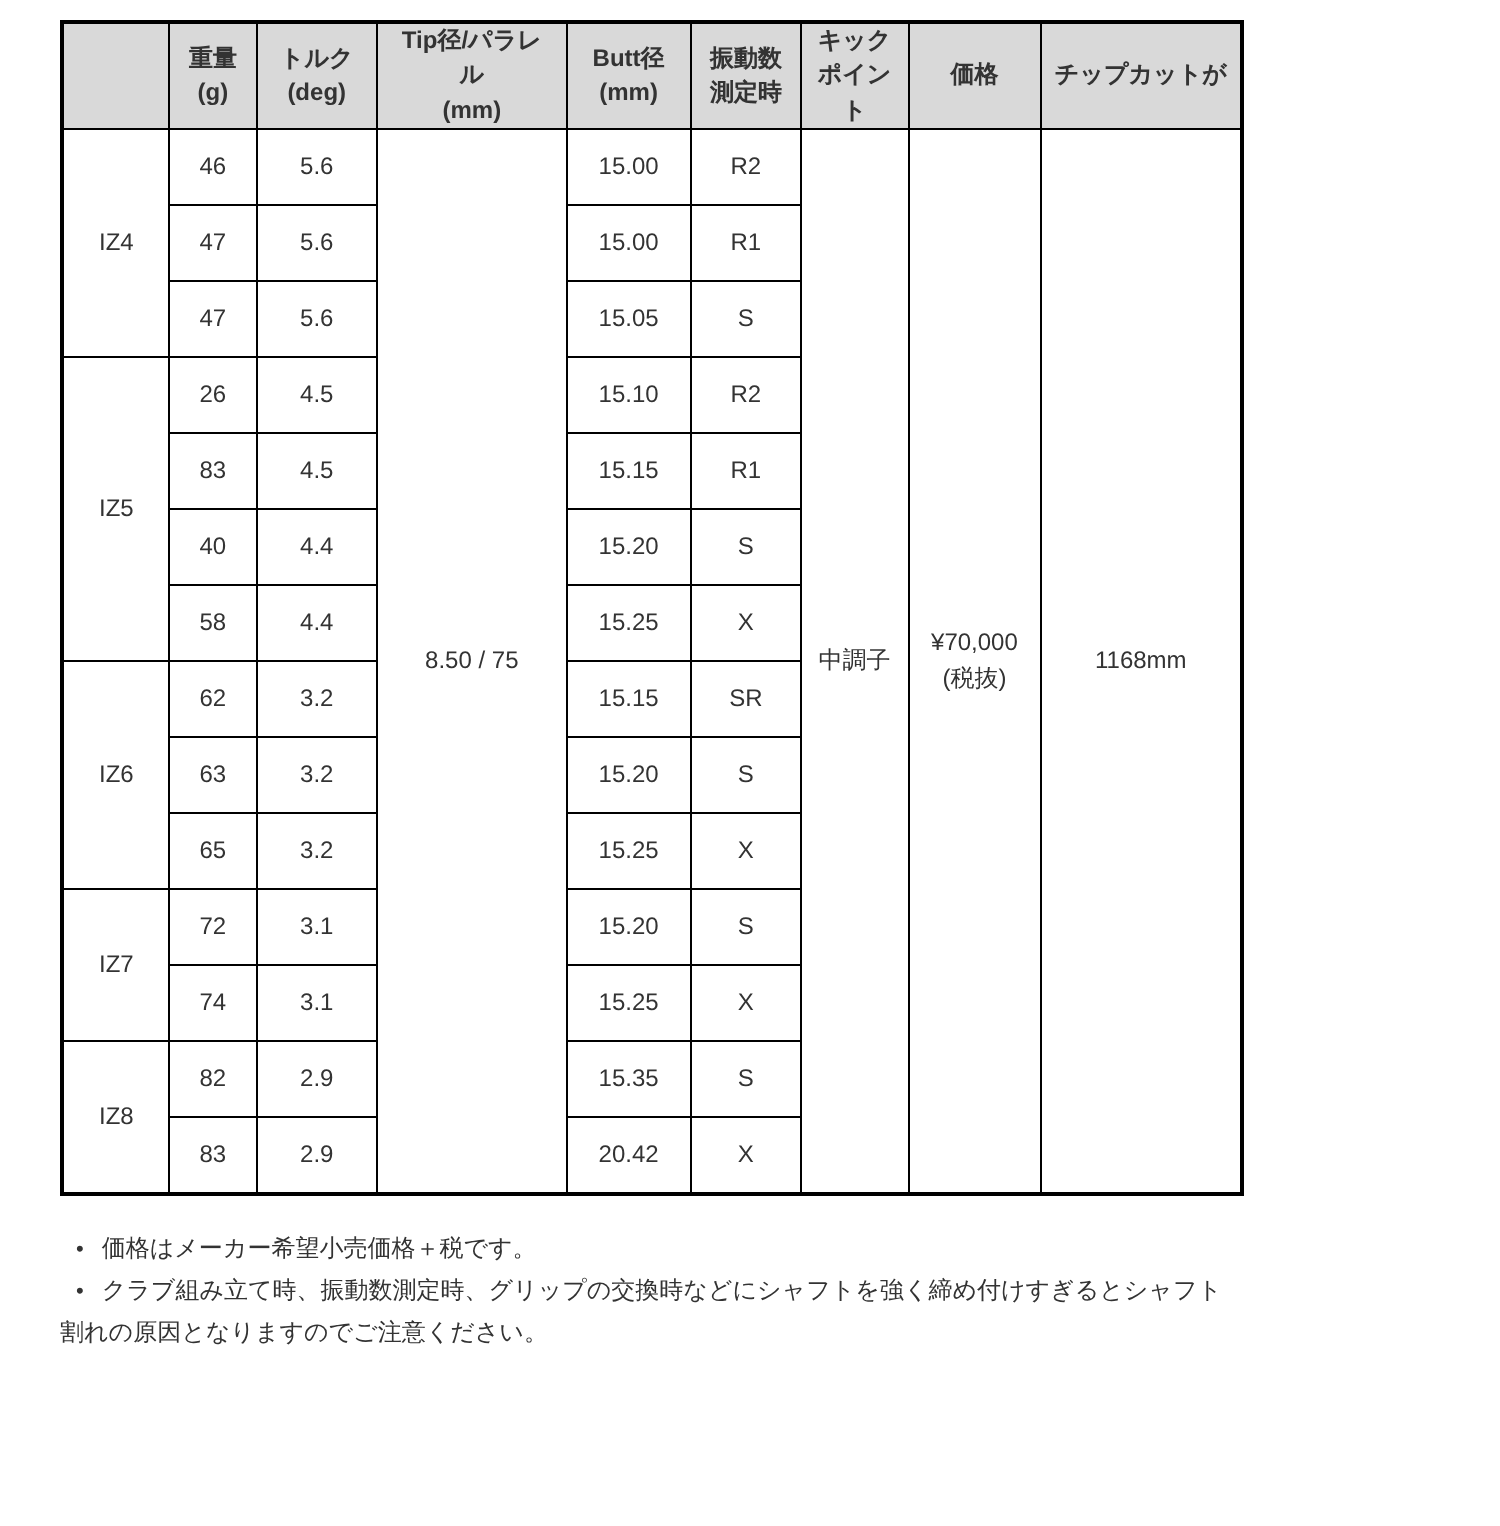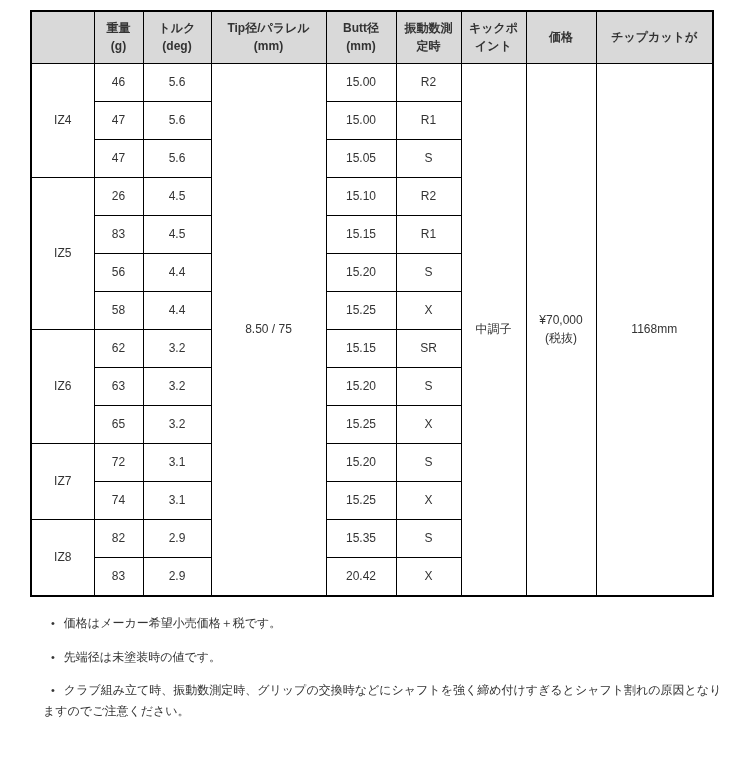--- a/index.html
+++ b/index.html
@@ -3,21 +3,21 @@
 <meta charset="utf-8">
 <style>
   html, body {
     margin: 0;
     padding: 0;
     background: #ffffff;
     font-family: "Liberation Sans", "DejaVu Sans", sans-serif;
     color: #333333;
   }
   .page {
-    width: 750px;
+    width: 622px;
     height: 763px;
     background: #ffffff;
     overflow: hidden;
     position: relative;
   }
   table.spec {
     border-collapse: collapse;
     table-layout: fixed;
     margin: 10px 0 0 30px;
     border: 2px solid #000000;
@@ -40,21 +40,21 @@
     height: 37px;
     background: #ffffff;
   }
   .notes {
     margin: 16px 10px 0 30px;
     font-size: 12px;
     line-height: 1.72;
     color: #333333;
   }
   .note {
-    margin: 13px;
+    margin: 0;
   }
   .note::before {
     content: "•";
     display: inline;
     margin: 0 9px 0 8px;
     font-size: 11px;
   }
 </style>
 </head>
 <body>
@@ -118,21 +118,21 @@
       <td>15.10</td>
       <td>R2</td>
     </tr>
     <tr class="data">
       <td>83</td>
       <td>4.5</td>
       <td>15.15</td>
       <td>R1</td>
     </tr>
     <tr class="data">
-      <td>56</td>
+      <td>40</td>
       <td>4.4</td>
       <td>15.20</td>
       <td>S</td>
     </tr>
     <tr class="data">
       <td>58</td>
       <td>4.4</td>
       <td>15.25</td>
       <td>X</td>
     </tr>
@@ -182,18 +182,17 @@
       <td>83</td>
       <td>2.9</td>
       <td>20.42</td>
       <td>X</td>
     </tr>
   </tbody>
     </table>
 
   <div class="notes">
     <div class="note">価格はメーカー希望小売価格＋税です。</div>
-    <div class="note">先端径は未塗装時の値です。</div>
     <div class="note">クラブ組み立て時、振動数測定時、グリップの交換時などにシャフトを強く締め付けすぎるとシャフト割れの原因となりますのでご注意ください。</div>
 
   </div>
 
 </div>
 
 </body></html>

